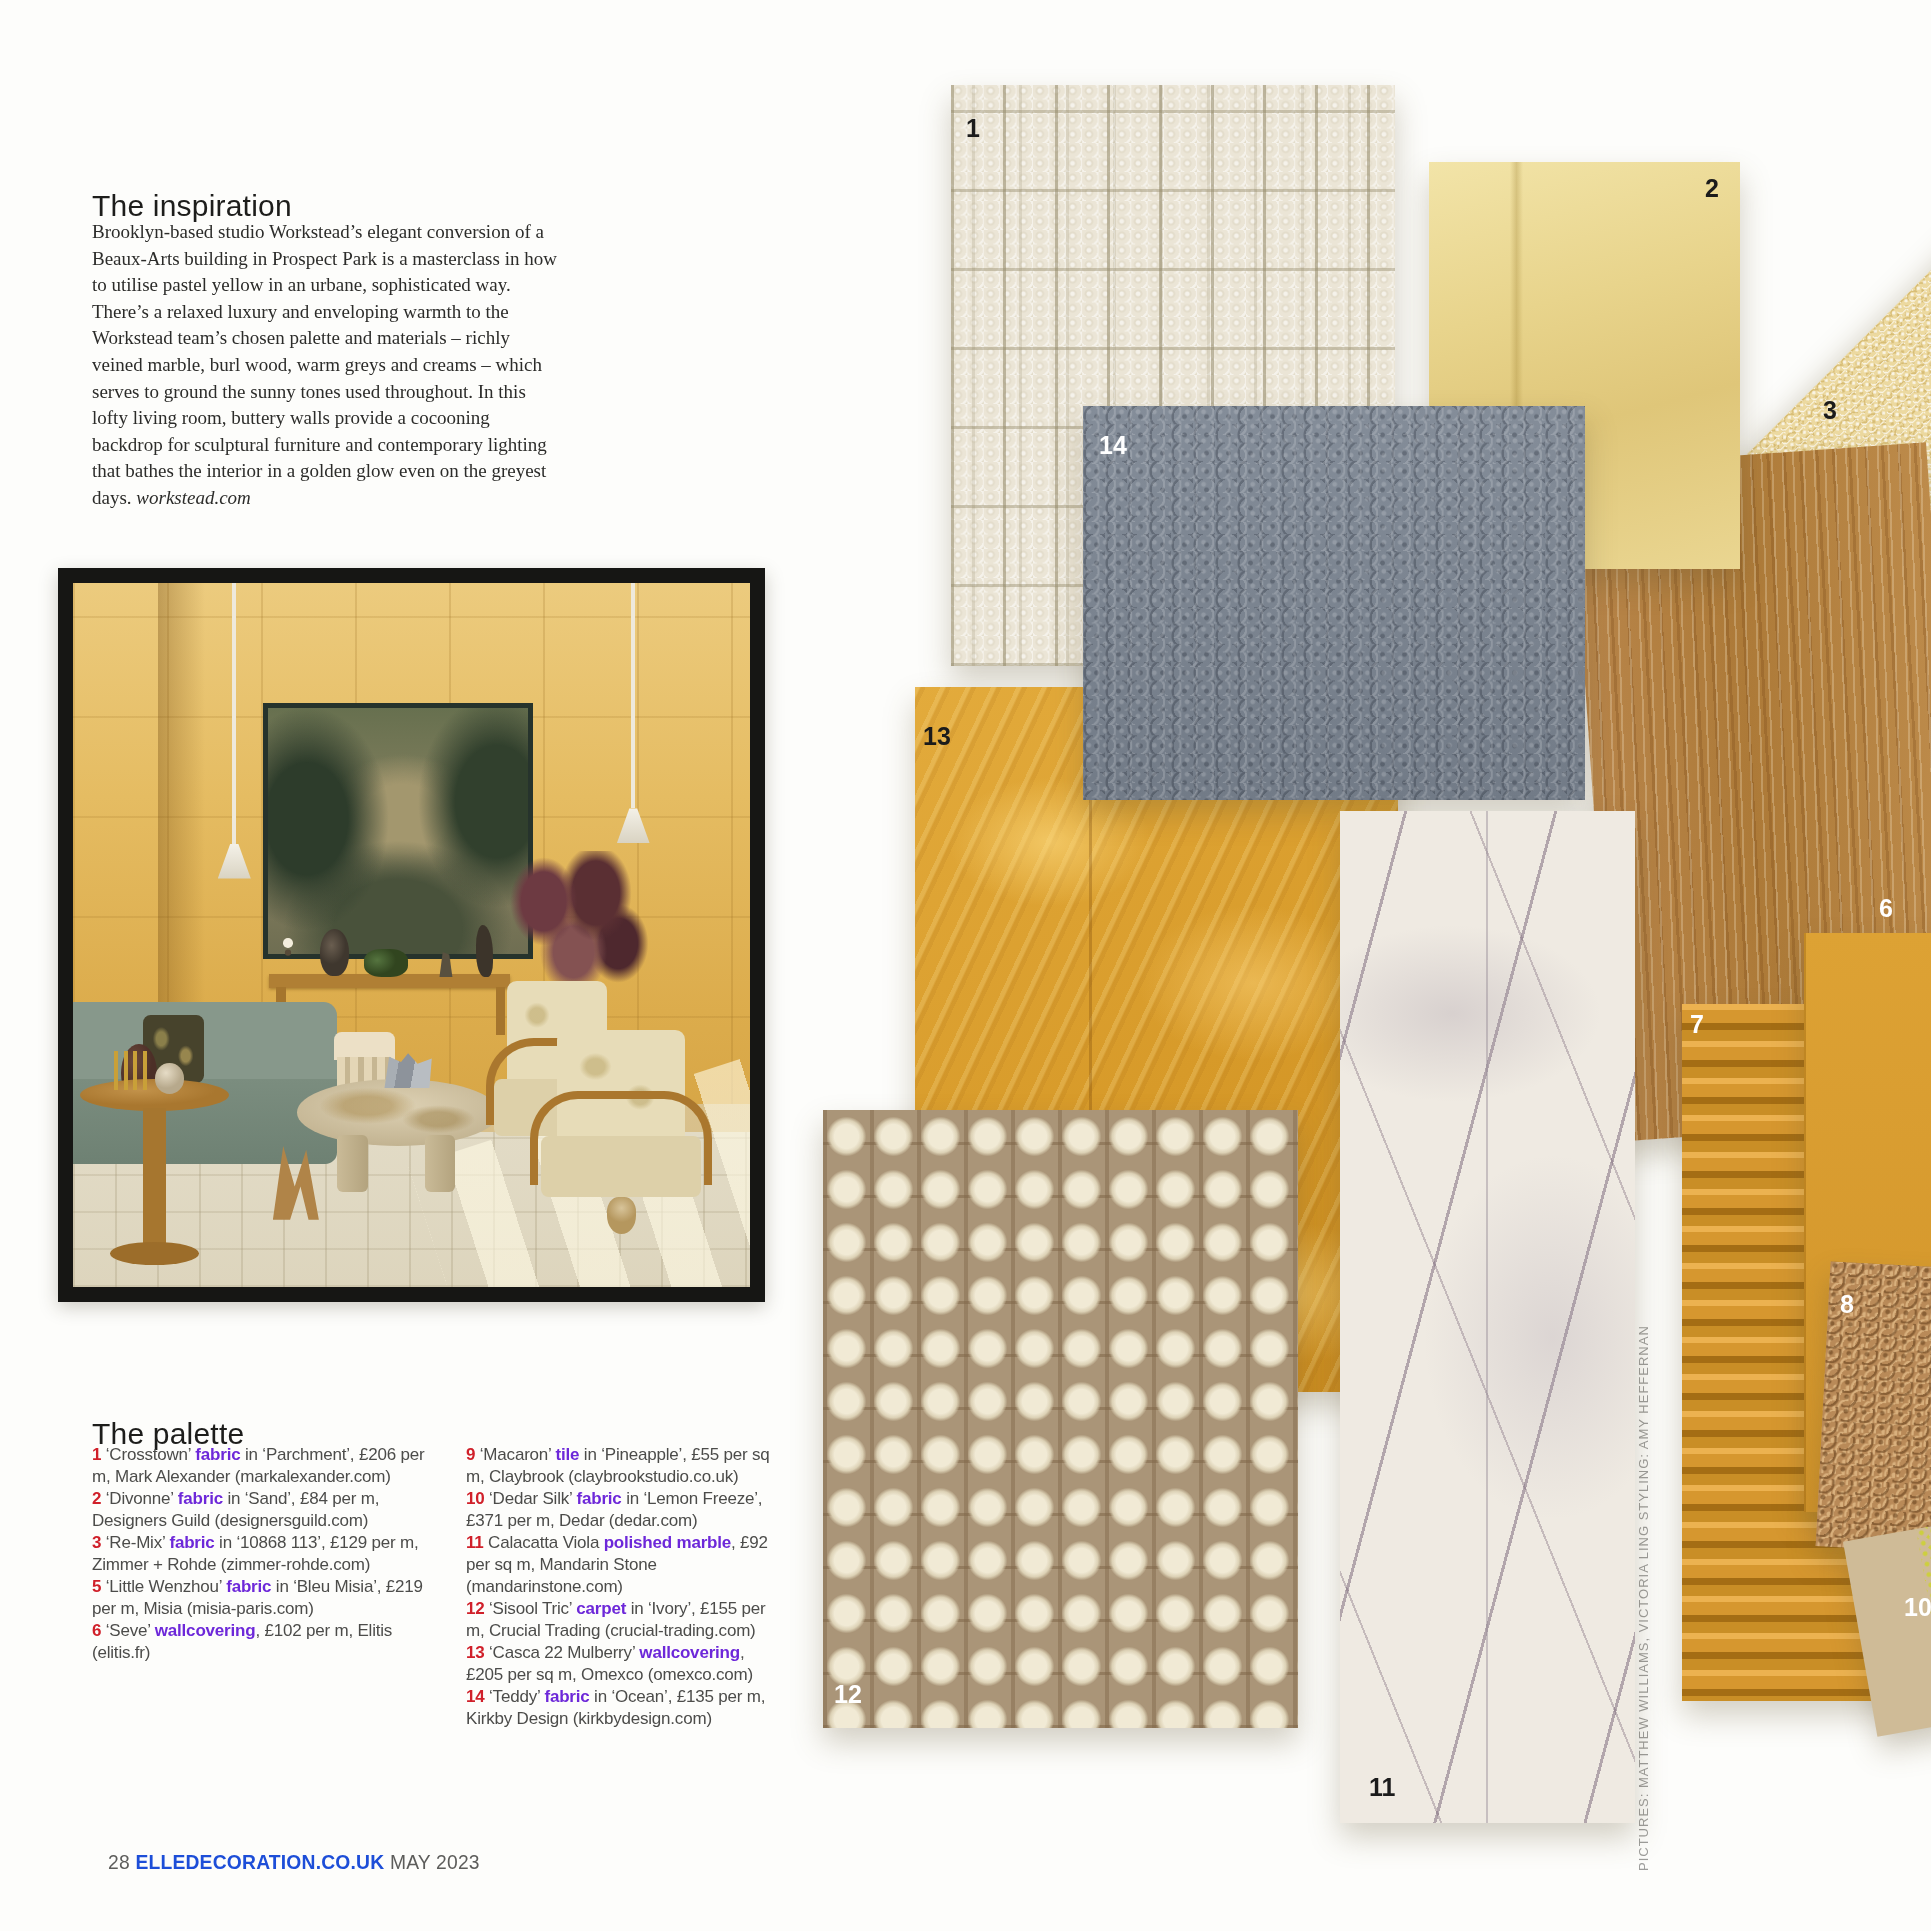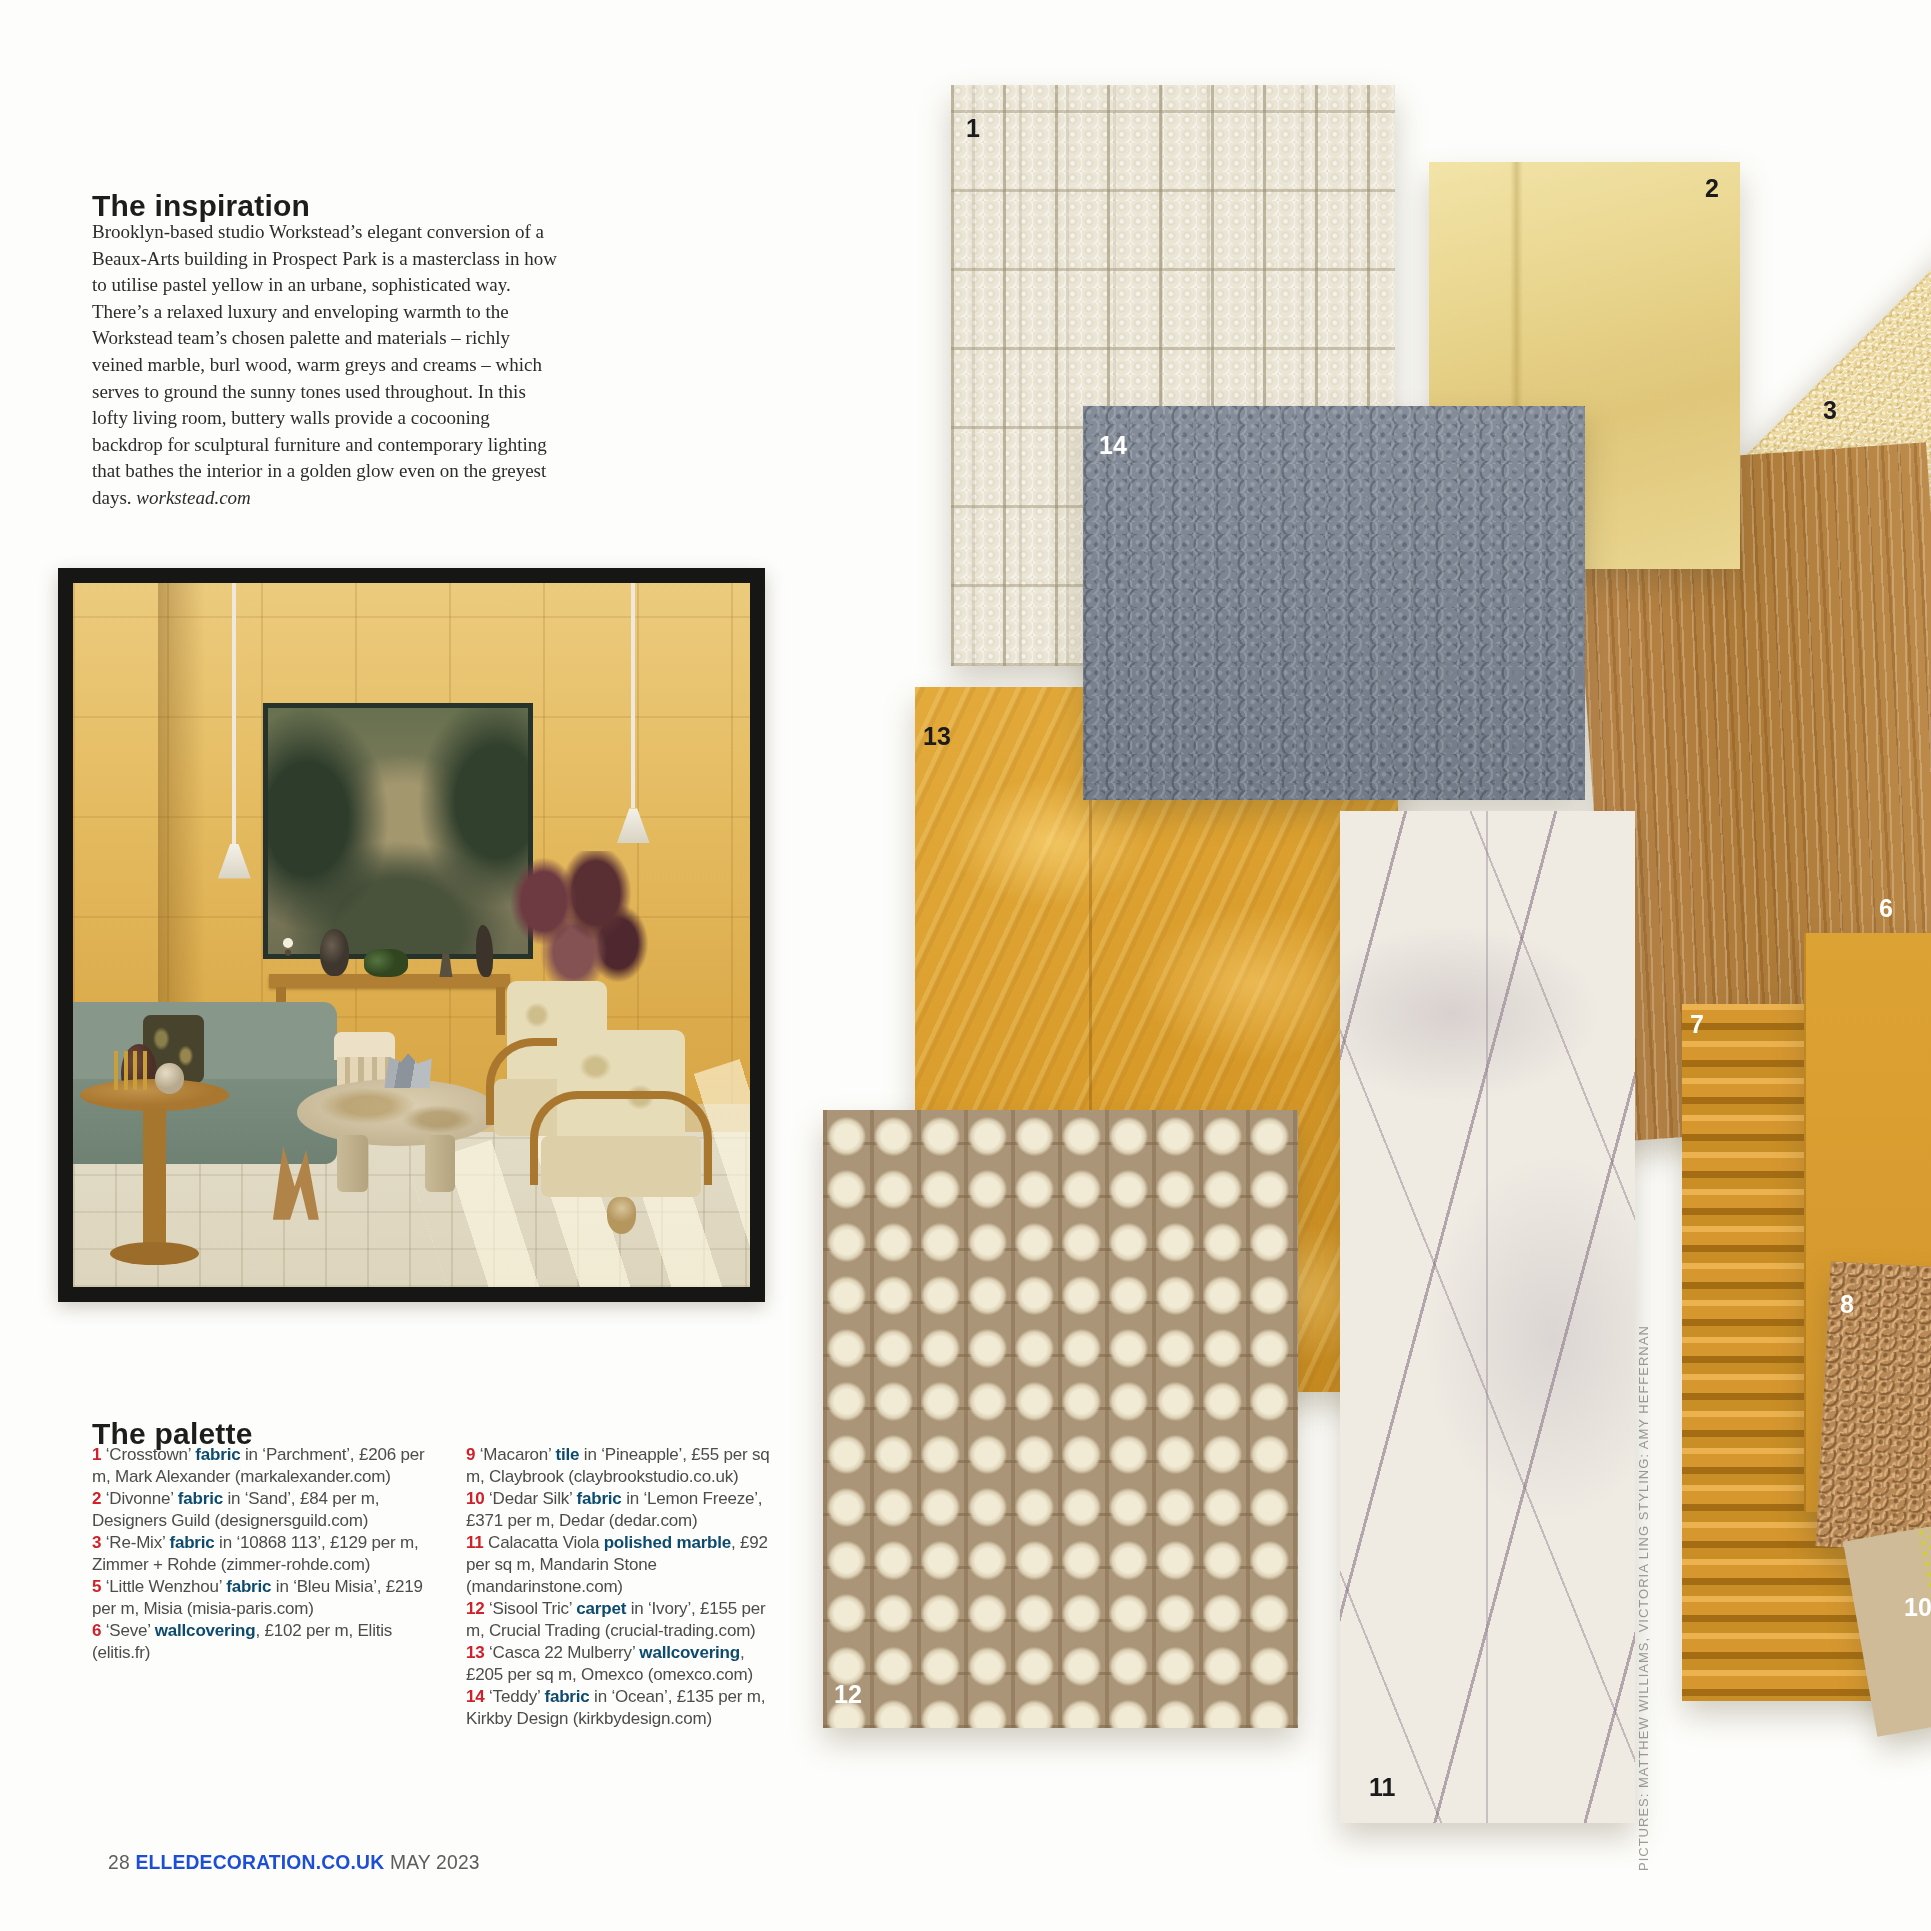--- a/index.html
+++ b/index.html
@@ -1,32 +1,32 @@
 <!DOCTYPE html>
 <html><head>
 <meta charset="utf-8">
 <style>
   html,body{margin:0;padding:0;width:1931px;height:1931px;overflow:hidden;background:#fdfdfb;
     font-family:"Liberation Sans",sans-serif;}
   .page{position:absolute;inset:0;width:1931px;height:1931px;background:#fdfdfb;overflow:hidden;}
 
   
-  .insp-head,.pal-head{position:absolute;left:92px;font-weight:700;font-size:30px;letter-spacing:0.2px;color:#1d1d1b;}
+  .insp-head,.pal-head{position:absolute;left:92px;font-weight:400;font-size:30px;letter-spacing:0.2px;color:#1d1d1b;}
   .insp-head{top:164px;}
   .insp-body{position:absolute;left:92px;top:200px;width:468px;font-family:"Liberation Serif",serif;
     font-size:19px;line-height:26.6px;color:#2c2c2a;}
   .insp-body i{font-style:italic;}
 
   .pal-head{top:1392px;}
   .pal-col{position:absolute;top:1444px;font-size:17px;line-height:22px;color:#4c4c4a;letter-spacing:-0.2px;}
   .pal-col-1{left:92px;width:340px;}
   .pal-col-2{left:466px;width:319px;}
   .pal-item{margin:0;}
   .pal-item .num{color:#d0202a;font-weight:700;}
-  .pal-item b{color:#0c4a6e;font-weight:700;}
+  .pal-item b{color:#6d28d9;font-weight:700;}
 
   .footer{position:absolute;left:108px;top:1833px;font-size:19.3px;color:#5d5d5b;letter-spacing:0.2px;}
   .footer b{color:#1d4ed8;font-weight:700;}
 
   .credit{position:absolute;left:1636px;top:1342px;height:529px;writing-mode:vertical-rl;
     transform:rotate(180deg);font-size:13px;letter-spacing:1px;color:#9d9d9b;white-space:nowrap;}
 
   
   .photo-frame{position:absolute;left:58px;top:568px;width:707px;height:734px;background:#161614;
     box-shadow:0 5.8px 17.4px rgba(60,50,30,.25);}

